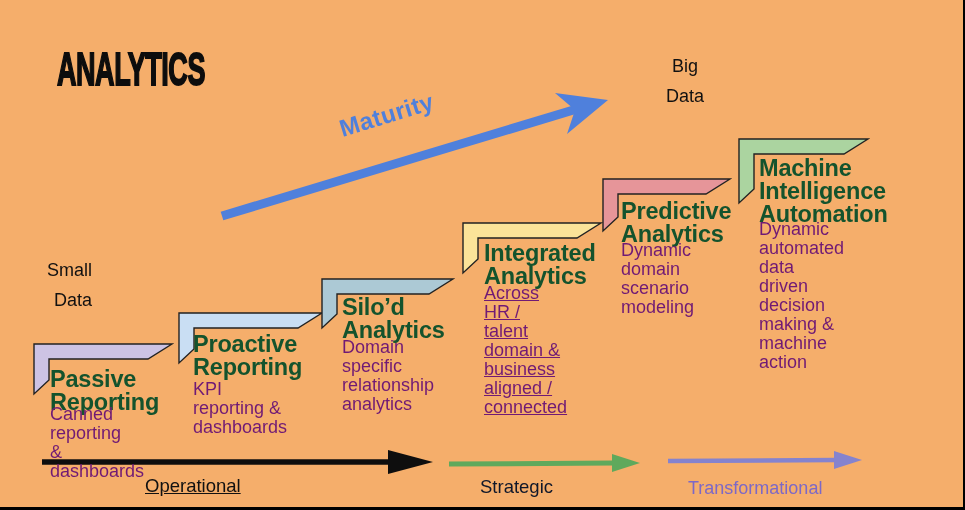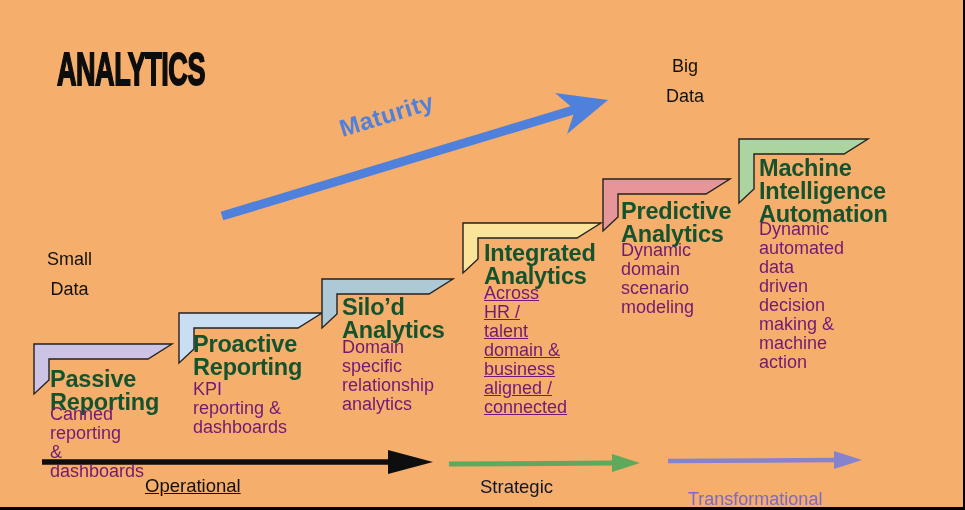--- a/index.html
+++ b/index.html
@@ -12,21 +12,21 @@
   .heading{
     position:absolute;left:57px;top:47px;font-size:30px;font-weight:bold;
     color:#0d0d0d;letter-spacing:-0.5px;line-height:1;
     transform:scale(0.9,1.53);transform-origin:0 0;
     -webkit-text-stroke:1.2px #0d0d0d;white-space:nowrap;
   }
   .annot{
     position:absolute;font-size:18px;line-height:30px;color:#111;
     white-space:pre-line;
   }
-  .small-data{left:47px;top:244px;text-align:center;}
+  .small-data{left:47px;top:255px;text-align:right;}
   .big-data{left:655px;top:51px;width:60px;text-align:center;}
   .arrow-layer{position:absolute;left:0;top:0;pointer-events:none;}
   .maturity-label{
     position:absolute;left:336px;top:116px;font-size:24px;font-weight:bold;
     letter-spacing:0.5px;transform:rotate(-17deg);transform-origin:0 0;
     white-space:nowrap;
   }
   .step{position:absolute;}
   .step .bracket{position:absolute;left:0;top:0;}
   .step-title{
@@ -39,21 +39,21 @@
   }
   .s1{left:33px;top:343px;}  .s1 .step-title{left:17px;top:25px;} .s1 .step-desc{left:17px;top:62px;}
   .s2{left:178px;top:312px;} .s2 .step-title{left:15px;top:21px;} .s2 .step-desc{left:15px;top:68px;}
   .s3{left:321px;top:278px;} .s3 .step-title{left:21px;top:18px;} .s3 .step-desc{left:21px;top:60px;}
   .s4{left:462px;top:222px;} .s4 .step-title{left:22px;top:20px;} .s4 .step-desc{left:22px;top:62px;text-decoration:underline;}
   .s5{left:602px;top:178px;} .s5 .step-title{left:19px;top:22px;} .s5 .step-desc{left:19px;top:63px;}
   .s6{left:738px;top:138px;} .s6 .step-title{left:21px;top:19px;} .s6 .step-desc{left:21px;top:82px;}
   .axis-label{position:absolute;font-size:18.5px;white-space:nowrap;}
   .lbl-operational{left:145px;top:475px;text-decoration:underline;}
   .lbl-strategic{left:480px;top:476px;}
-  .lbl-transformational{left:688px;top:478px;font-size:18px;margin-top:11px;}
+  .lbl-transformational{left:688px;top:478px;font-size:18px;}
 </style>
 </head>
 <body>
 
 <div class="canvas" style="background: rgb(245, 174, 107);">
 
   <div class="heading">ANALYTICS</div>
 
   <div class="annot small-data">Small
  Data</div>

